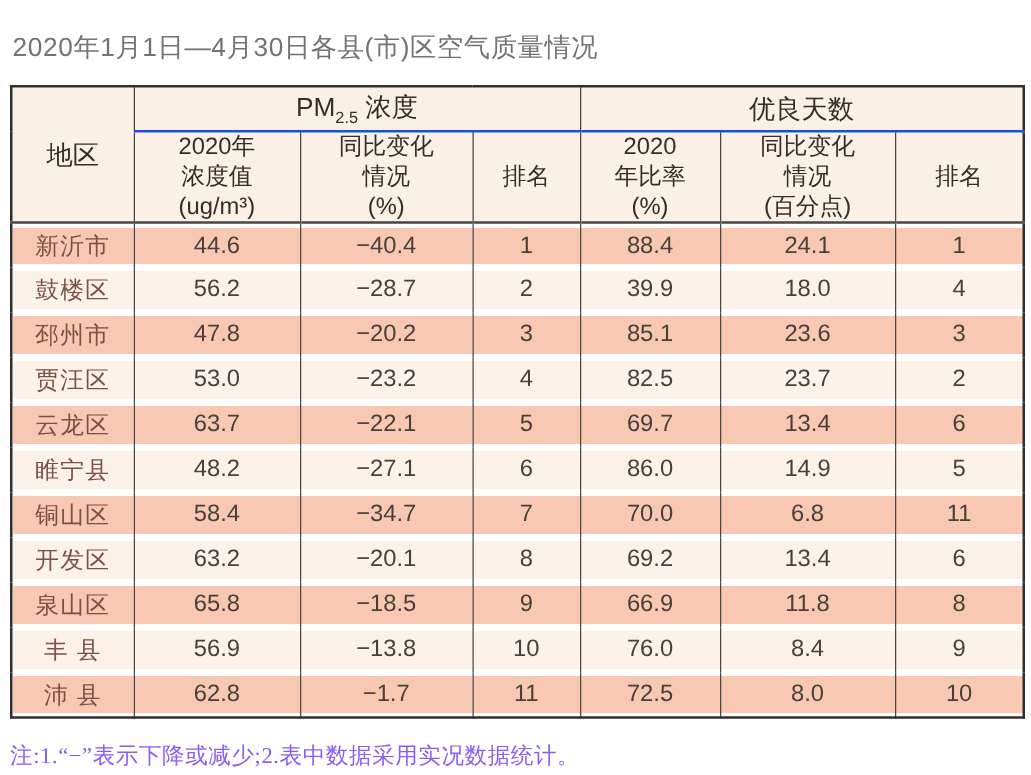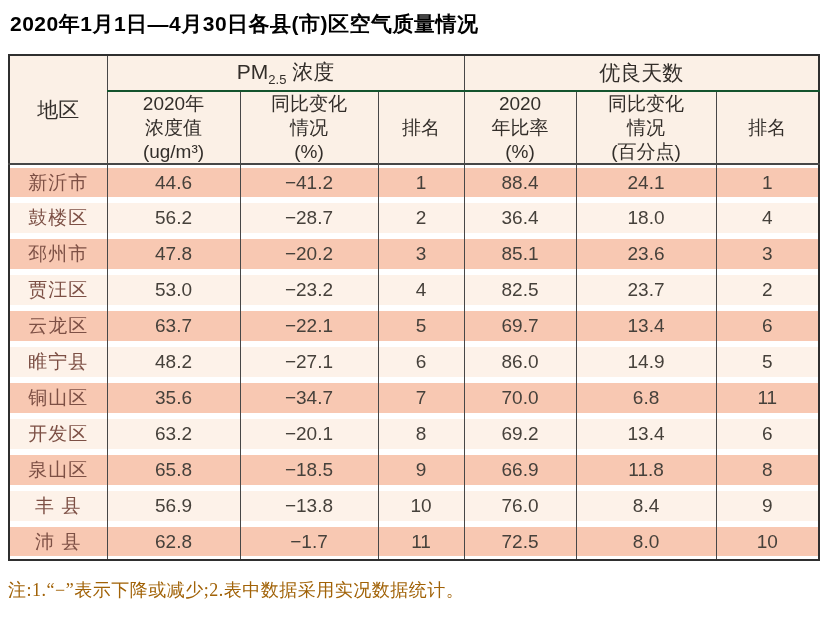--- a/index.html
+++ b/index.html
@@ -10,24 +10,24 @@
     --outer:#2f2f2f;
     --region-text:#7d5045;
     --num-text:#46413b;
     --header-text:#332e2a;
   }
   *{margin:0;padding:0;box-sizing:border-box;}
   html,body{width:825px;height:620px;background:#ffffff;overflow:hidden;}
   body{font-family:"Liberation Sans","DejaVu Sans",sans-serif;}
 
   .page-title{
-    margin:10px 0 0 10px;
+    margin:24px 0 0 10px;
     font-size:21px;
-    font-weight:700;
-    color:#000000;
+    font-weight:400;
+    color:#737373;
     letter-spacing:0.5px;
   }
 
   table.aq{
     margin:16px 0 0 8px;
     width:810px;
     table-layout:fixed;
     border-collapse:collapse;
     border:2px solid var(--outer);
     background:#fff;
@@ -47,42 +47,42 @@
   }
   
   th.vl,td.vl{border-left:1px solid var(--border);}
 
   thead th{
     background:var(--header-bg);
     color:var(--header-text);
     font-size:19px;
   }
   tr.group-row th{height:36px;font-size:21px;}
-  th.group{border-bottom:2px solid #14532d;}
+  th.group{border-bottom:2px solid #1d4ed8;}
   tr.sub-row th{height:58px;line-height:1.25;}
   tr.sub-row th, th.region-head{border-bottom:2px solid var(--border);}
   th.region-head{font-size:20px;margin-top:32px;}
   sub.pm-sub{font-size:13px;}
 
   tbody td{
     height:36px;
     font-size:19px;
     color:var(--num-text);
     padding:3px 0;                 
     background-clip:content-box;   
   }
   tbody tr.odd td{background-color:var(--salmon);}
   tbody tr.even td{background-color:var(--cream);}
   td.region{color:var(--region-text);letter-spacing:1px;margin-left:28px;}
 
   .footnote{
     margin:17px 0 0 8px;
     font-family:"Liberation Serif","DejaVu Serif",serif;
     font-size:18px;
-    color:#a16207;
+    color:#8b5cf6;
     letter-spacing:0.5px;
   }
 </style>
 </head>
 <body>
 
 <div class="page-title">2020年1月1日—4月30日各县(市)区空气质量情况</div>
 
 <table class="aq">
   <colgroup>
@@ -122,32 +122,32 @@
         <div>情况</div>
         <div>(百分点)</div>
       </th>
       <th class="vl">排名</th>
     </tr>
   </thead>
   <tbody>
     <tr class="odd">
       <td class="region">新沂市</td>
       <td class="vl">44.6</td>
-      <td class="vl">−41.2</td>
+      <td class="vl">−40.4</td>
       <td class="vl">1</td>
       <td class="vl">88.4</td>
       <td class="vl">24.1</td>
       <td class="vl">1</td>
     </tr>
     <tr class="even">
       <td class="region">鼓楼区</td>
       <td class="vl">56.2</td>
       <td class="vl">−28.7</td>
       <td class="vl">2</td>
-      <td class="vl">36.4</td>
+      <td class="vl">39.9</td>
       <td class="vl">18.0</td>
       <td class="vl">4</td>
     </tr>
     <tr class="odd">
       <td class="region">邳州市</td>
       <td class="vl">47.8</td>
       <td class="vl">−20.2</td>
       <td class="vl">3</td>
       <td class="vl">85.1</td>
       <td class="vl">23.6</td>
@@ -175,21 +175,21 @@
       <td class="region">睢宁县</td>
       <td class="vl">48.2</td>
       <td class="vl">−27.1</td>
       <td class="vl">6</td>
       <td class="vl">86.0</td>
       <td class="vl">14.9</td>
       <td class="vl">5</td>
     </tr>
     <tr class="odd">
       <td class="region">铜山区</td>
-      <td class="vl">35.6</td>
+      <td class="vl">58.4</td>
       <td class="vl">−34.7</td>
       <td class="vl">7</td>
       <td class="vl">70.0</td>
       <td class="vl">6.8</td>
       <td class="vl">11</td>
     </tr>
     <tr class="even">
       <td class="region">开发区</td>
       <td class="vl">63.2</td>
       <td class="vl">−20.1</td>

